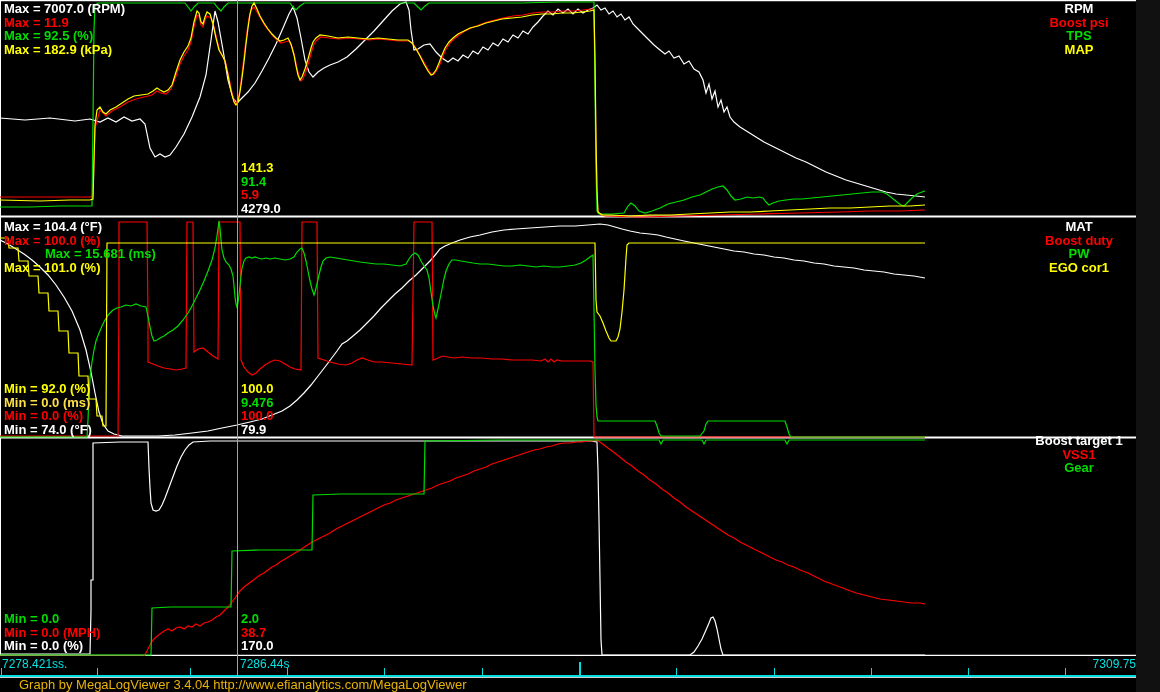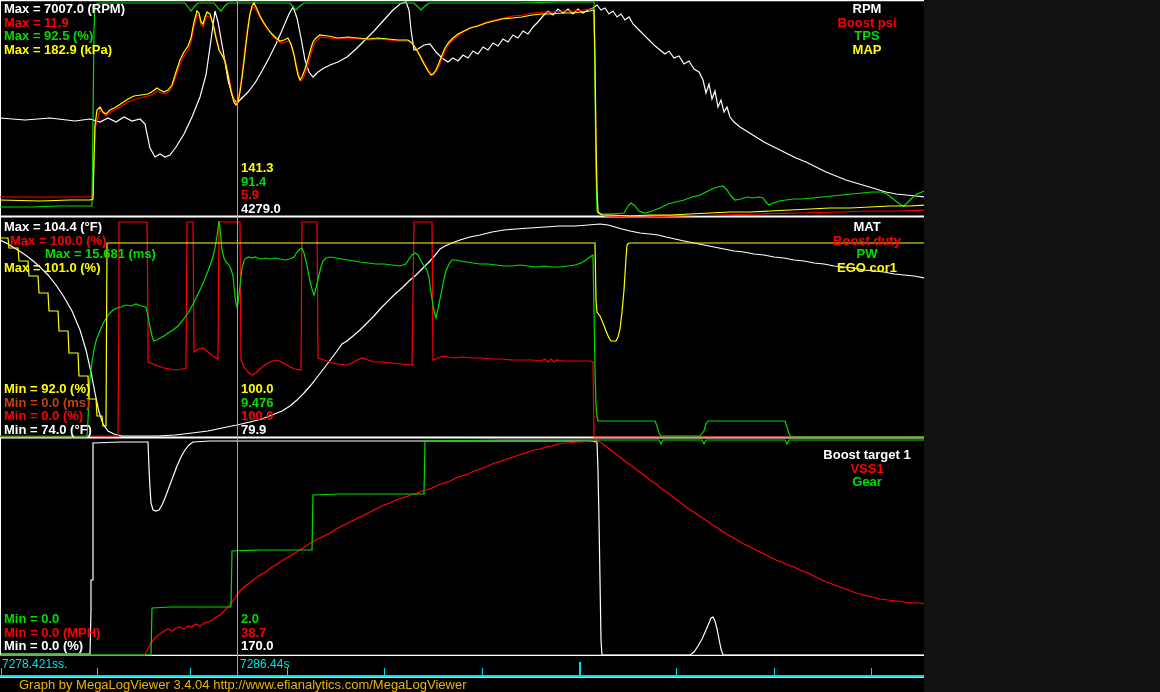--- a/index.html
+++ b/index.html
@@ -1,16 +1,16 @@
 <!DOCTYPE html>
 <html><head>
 <meta charset="utf-8">
 <style>
   html,body{margin:0;padding:0;background:#111;}
-  .screen{position:relative;width:924px;height:692px;background:#000;overflow:hidden;
+  .screen{position:relative;width:1136px;height:692px;background:#000;overflow:hidden;
           font-family:"Liberation Sans",sans-serif;}
   #traces{position:absolute;top:0;left:0;display:block;}
   .lblcol{position:absolute;display:flex;flex-direction:column;z-index:5;}
   .lbl{font-size:13px;font-weight:bold;line-height:13.5px;white-space:pre;}
   .legend{width:110px;text-align:center;}
   .cursor-line{position:absolute;top:0;width:1px;height:677px;background:#00e8e8;z-index:8;}
   .timeline{position:absolute;top:656px;left:0;width:1160px;height:21px;background:#000;z-index:4;}
   .tl-base{position:absolute;bottom:0;left:0;width:100%;height:2px;background:#00dede;}
   .tick{position:absolute;bottom:2px;width:1px;height:7px;background:#00dede;}
   .tick.tall{width:2px;height:13px;}
@@ -59,27 +59,27 @@
     </div>
   <div class="lblcol legend" style="top:2px;right:2px">
       <div class="lbl" style="color: rgb(255, 255, 255);">RPM</div>
       <div class="lbl" style="color: rgb(255, 0, 0);">Boost psi</div>
       <div class="lbl" style="color: rgb(0, 221, 0);">TPS</div>
       <div class="lbl" style="color: rgb(255, 255, 0);">MAP</div>
     </div>
 
   <div class="lblcol" style="top:220px;left:4px">
       <div class="lbl" style="color: rgb(255, 255, 255);">Max = 104.4 (°F)</div>
-      <div class="lbl" style="color: rgb(255, 0, 0); margin-left: 6px;">Max = 100.0 (%)</div>
+      <div class="lbl" style="color: rgb(255, 0, 0);">Max = 100.0 (%)</div>
       <div class="lbl" style="color: rgb(0, 221, 0); margin-left: 41px;">Max = 15.681 (ms)</div>
       <div class="lbl" style="color: rgb(255, 255, 0);">Max = 101.0 (%)</div>
     </div>
   <div class="lblcol" style="top:382px;left:4px">
       <div class="lbl" style="color: rgb(255, 255, 0);">Min = 92.0 (%)</div>
-      <div class="lbl" style="color: #c2410c;">Min = 0.0 (ms)</div>
+      <div class="lbl" style="color: #fde047;">Min = 0.0 (ms)</div>
       <div class="lbl" style="color: rgb(255, 0, 0);">Min = 0.0 (%)</div>
       <div class="lbl" style="color: rgb(255, 255, 255);">Min = 74.0 (°F)</div>
     </div>
   <div class="lblcol" style="top:382px;left:241px">
       <div class="lbl" style="color: rgb(255, 255, 0);">100.0</div>
       <div class="lbl" style="color: rgb(0, 221, 0);">9.476</div>
       <div class="lbl" style="color: rgb(255, 0, 0);">100.0</div>
       <div class="lbl" style="color: rgb(255, 255, 255);">79.9</div>
     </div>
   <div class="lblcol legend" style="top:220px;right:2px">
@@ -92,21 +92,21 @@
   <div class="lblcol" style="top:612px;left:4px">
       <div class="lbl" style="color: rgb(0, 221, 0);">Min = 0.0</div>
       <div class="lbl" style="color: rgb(255, 0, 0);">Min = 0.0 (MPH)</div>
       <div class="lbl" style="color: rgb(255, 255, 255);">Min = 0.0 (%)</div>
     </div>
   <div class="lblcol" style="top:612px;left:241px">
       <div class="lbl" style="color: rgb(0, 221, 0);">2.0</div>
       <div class="lbl" style="color: rgb(255, 0, 0);">38.7</div>
       <div class="lbl" style="color: rgb(255, 255, 255);">170.0</div>
     </div>
-  <div class="lblcol legend" style="top:448px;right:2px">
+  <div class="lblcol legend" style="top:434px;right:2px">
       <div class="lbl" style="color: rgb(255, 255, 255);">Boost target 1</div>
       <div class="lbl" style="color: rgb(255, 0, 0);">VSS1</div>
       <div class="lbl" style="color: rgb(0, 221, 0);">Gear</div>
     </div>
 
   <div class="cursor-line" id="cursor-line" style="left: 237px;"></div>
 
   <div class="timeline">
     <span class="tl-text" style="left:2px">7278.421ss.</span>
     <span class="tl-text" style="left:240px">7286.44s</span>

